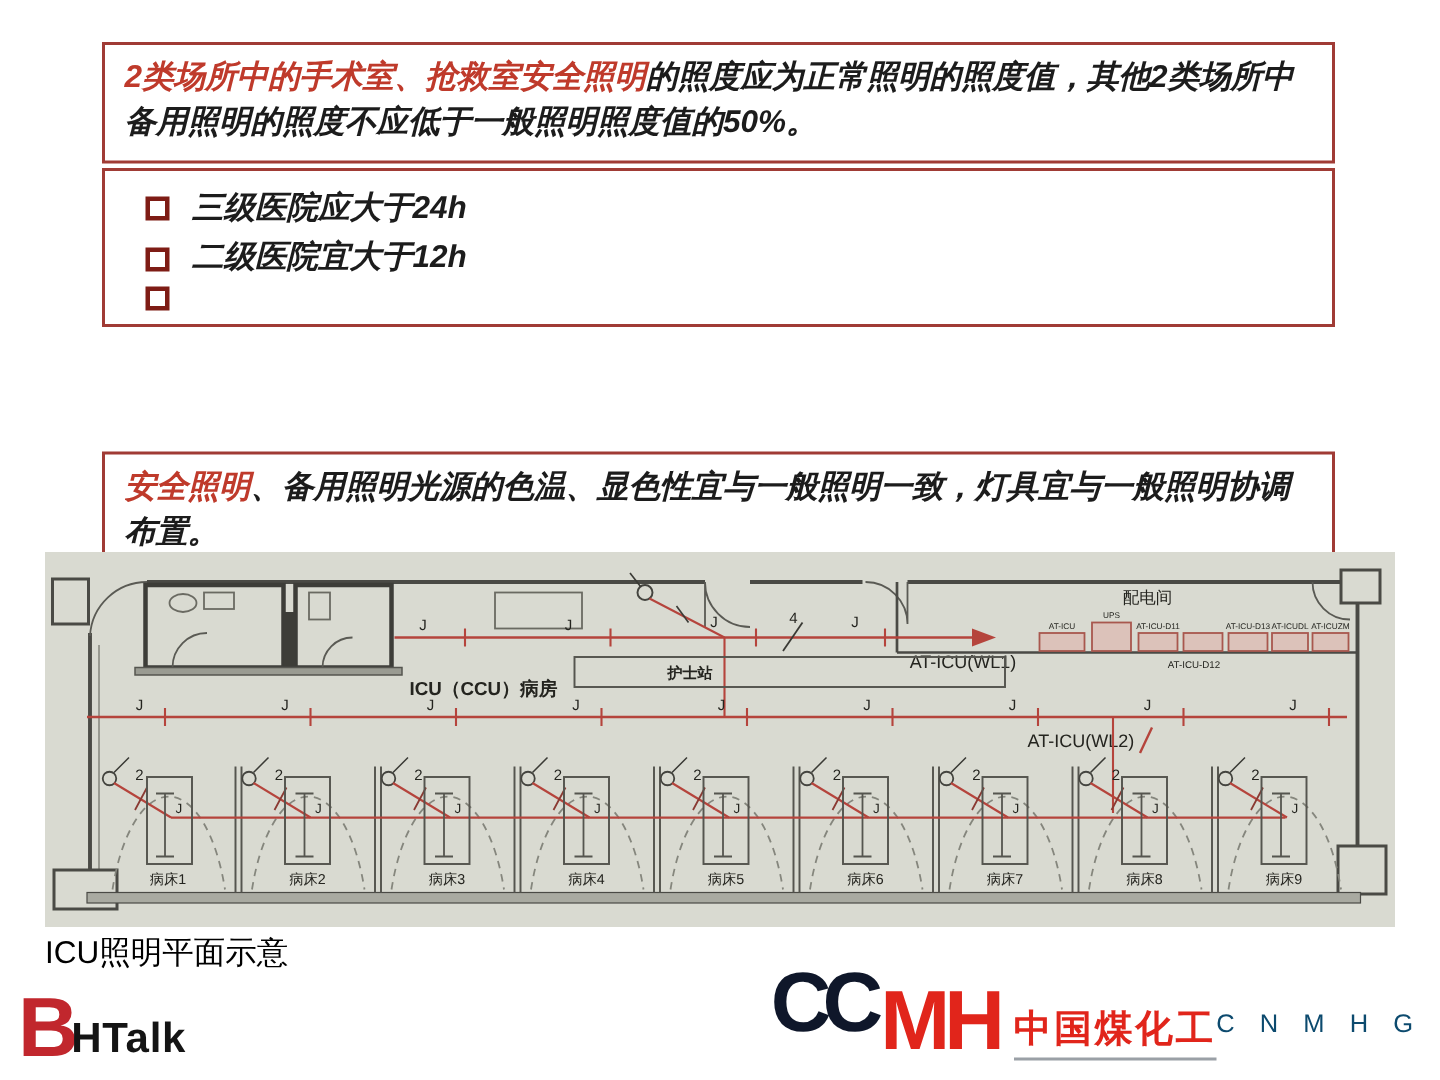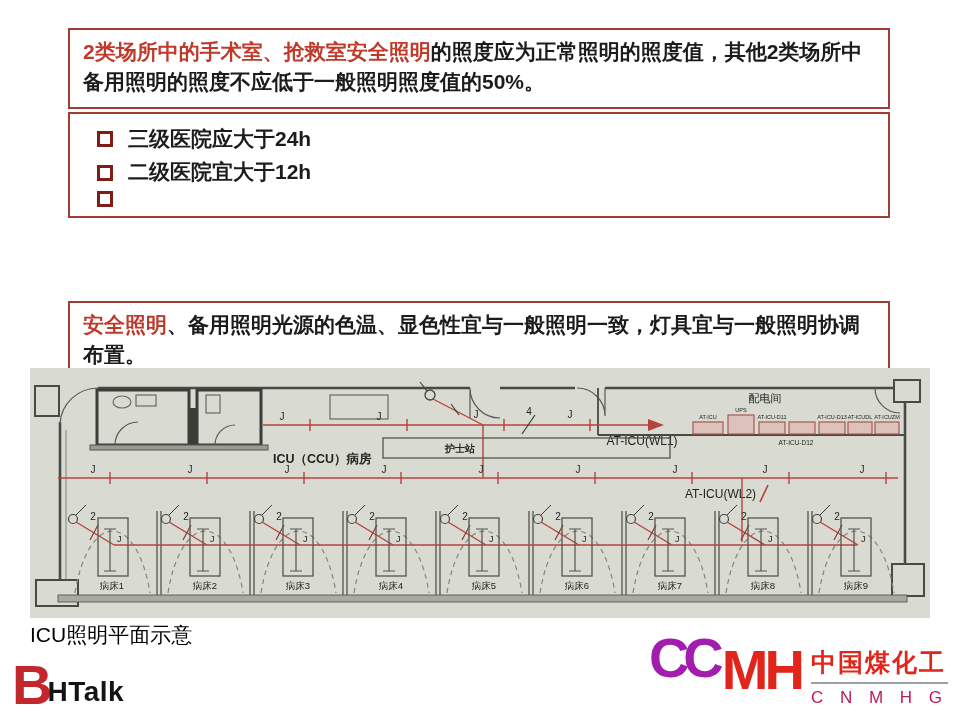--- a/index.html
+++ b/index.html
@@ -1,42 +1,42 @@
 <!DOCTYPE html>
 <html><head>
 <meta charset="utf-8">
 <style>
   html,body{margin:0;padding:0;background:#e8e8e8;}
   .slide{position:relative;width:960px;height:720px;background:#ffffff;overflow:hidden;
          font-family:"Liberation Sans","DejaVu Sans",sans-serif;}
   .note-box{position:absolute;left:68px;width:822px;box-sizing:border-box;
             border:2px solid #a03b35;padding:7px 14px 9px 13px;
-            font-size:21px;line-height:1.45;font-weight:700;color:#1c1c1c;background:#fff;}
+            font-size:21px;line-height:1.45;font-weight:700;color:#1c1c1c;background:#fff;font-style:italic;}
   .box1{top:28px;}
   .box2{top:112px;}
   .box3{top:262px;margin-top:39px;}
   .red{color:#bf3a2b;}
   .bullet-row{display:flex;align-items:center;margin:3px 0 0 14px;}
   .sq{width:10px;height:10px;border:3px solid #7e1c15;margin-right:15px;flex:none;}
   .plan{position:absolute;left:30px;top:368px;width:900px;height:244px;background:#d9dad1;}
   .plan svg{display:block;}
   svg text{font-family:"Liberation Sans","DejaVu Sans",sans-serif;fill:#24241f;}
   .caption{position:absolute;top:621px;left:30px;width:780px;text-align:left;
            font-size:21px;color:#000;font-weight:400;}
   .logo-left{position:absolute;left:12px;bottom:12px;display:flex;align-items:flex-end;}
   .logo-b{font-size:56px;font-weight:800;color:#c1272d;line-height:0.8;}
   .logo-htalk{font-size:28px;font-weight:800;color:#141414;letter-spacing:0.5px;margin-left:-5px;}
   .logo-right{position:absolute;right:12px;bottom:12px;display:flex;align-items:center;gap:10px;}
   .mark{font-weight:800;font-size:56px;line-height:1;display:flex;}
-  .mark-cc{color:#a21caf;letter-spacing:-6px;}
+  .mark-cc{color:#0f172a;letter-spacing:-6px;}
   .mark-mh{color:#e1251b;letter-spacing:-4px;margin-left:4px;margin-top:12px;}
-  .names{display:flex;flex-direction:column;margin-top:27px;}
+  .names{display:flex;flex-direction:row;margin-top:27px;}
   .cn{color:#e1251b;font-size:25px;font-weight:700;letter-spacing:2px;padding-bottom:3px;
       border-bottom:2px solid #9aa0a6;}
-  .en{color:#be185d;font-size:17px;letter-spacing:6px;padding-top:4px;font-weight:400;}
+  .en{color:#0c4a6e;font-size:17px;letter-spacing:6px;padding-top:4px;font-weight:400;}
 </style>
 </head>
 <body>
 
 <div class="slide">
 
   <div class="note-box box1">
     <span class="red">2类场所中的手术室、抢救室安全照明</span><span>的照度应为正常照明的照度值，其他2类场所中备用照明的照度不应低于一般照明照度值的50%。</span>
   </div>
 

